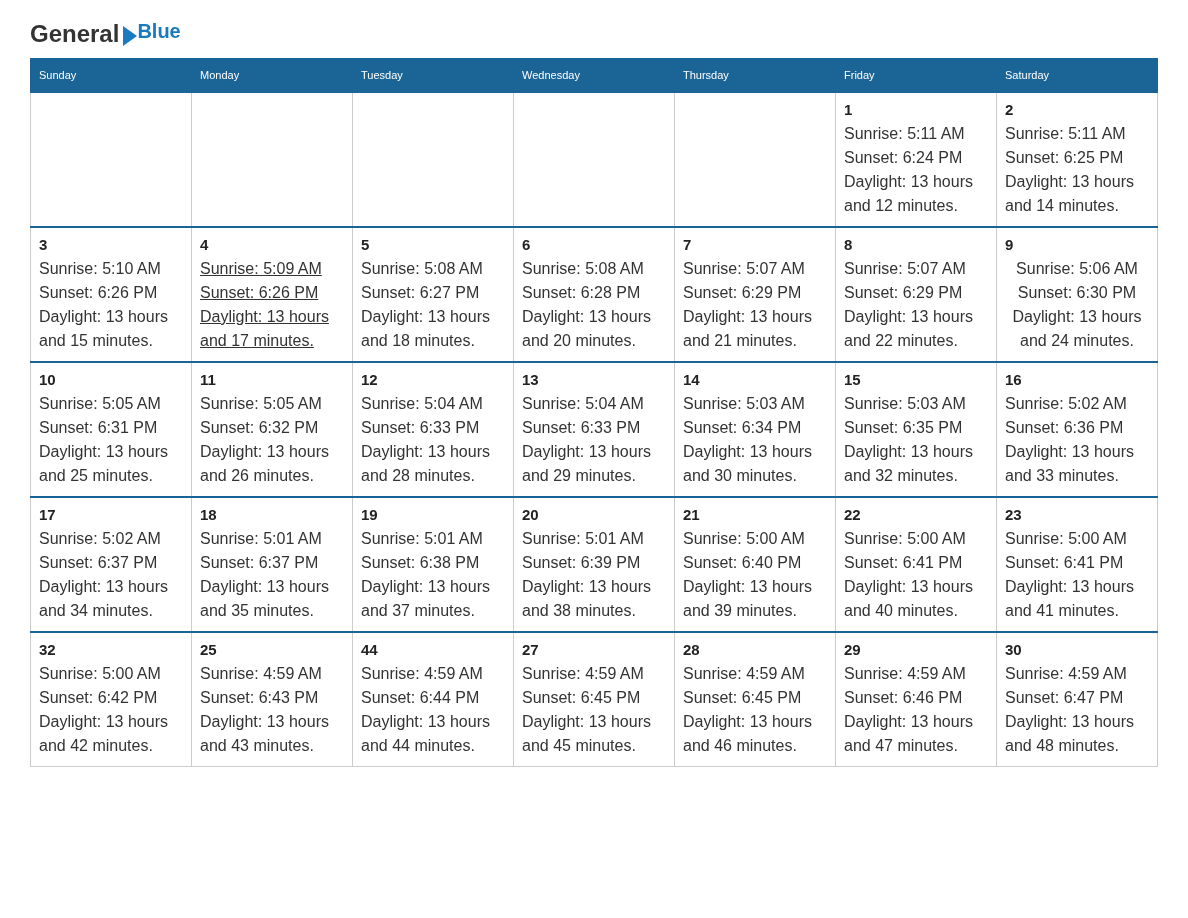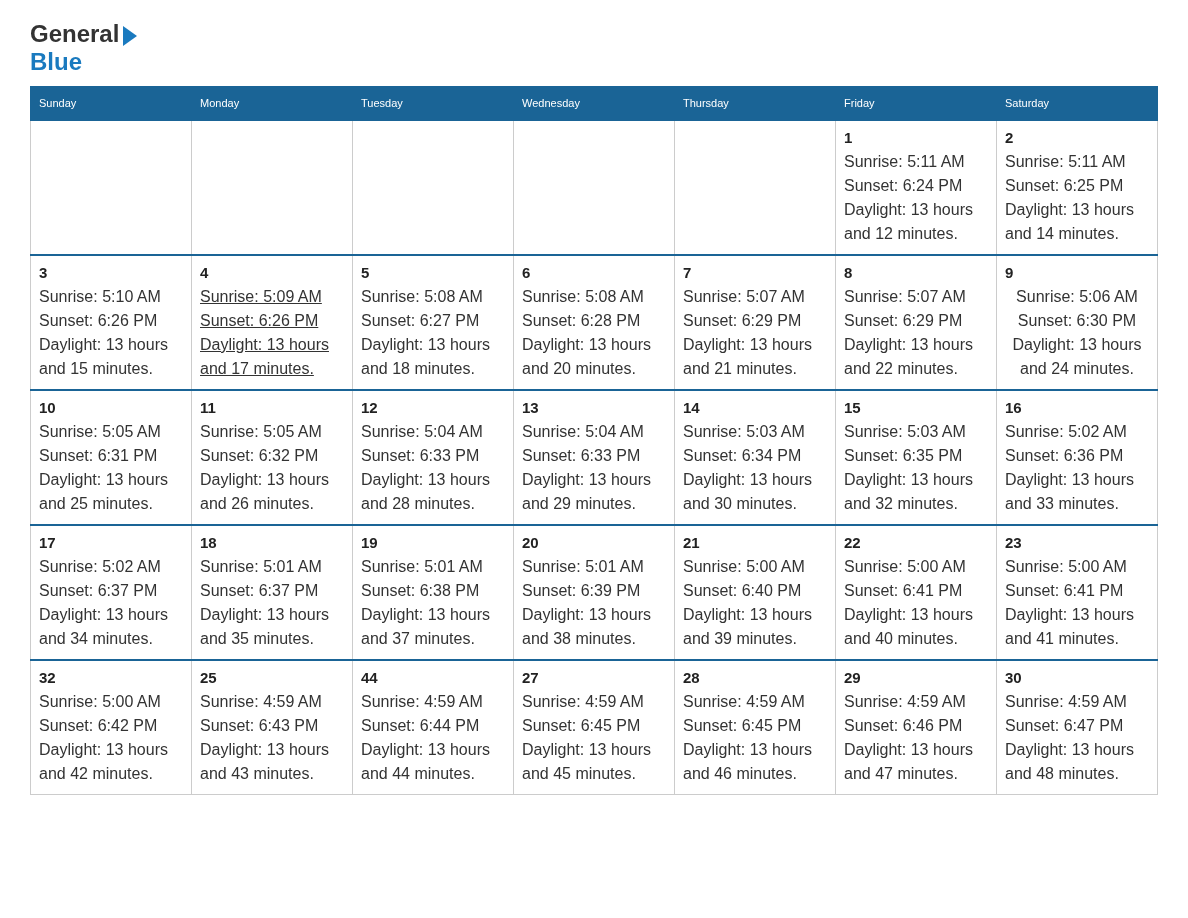--- a/index.html
+++ b/index.html
@@ -10,21 +10,21 @@
       color: #222;
     }
     .header {
       display: flex;
       justify-content: space-between;
       align-items: flex-start;
       margin-bottom: 10px;
     }
     .logo {
       display: flex;
-      flex-direction: column;
+      flex-direction: row;
       align-items: flex-start;
     }
     .title-section {
       text-align: right;
     }
     .month-title {
       font-size: 46px;
       font-weight: bold;
       color: #222;
       line-height: 1.1;
@@ -73,21 +73,21 @@
     }
     .empty-cell {
       background: #f9f9f9;
     }
     .logo-general {
       font-size: 24px;
       font-weight: bold;
       color: #333;
     }
     .logo-blue-text {
-      font-size: 24px;
+      font-size: 20px;
       font-weight: bold;
       color: #1a7abf;
     }
   </style>
 </head>
 <body>
 
 <div class="header">
   <div class="logo">
     <div class="logo-general">

